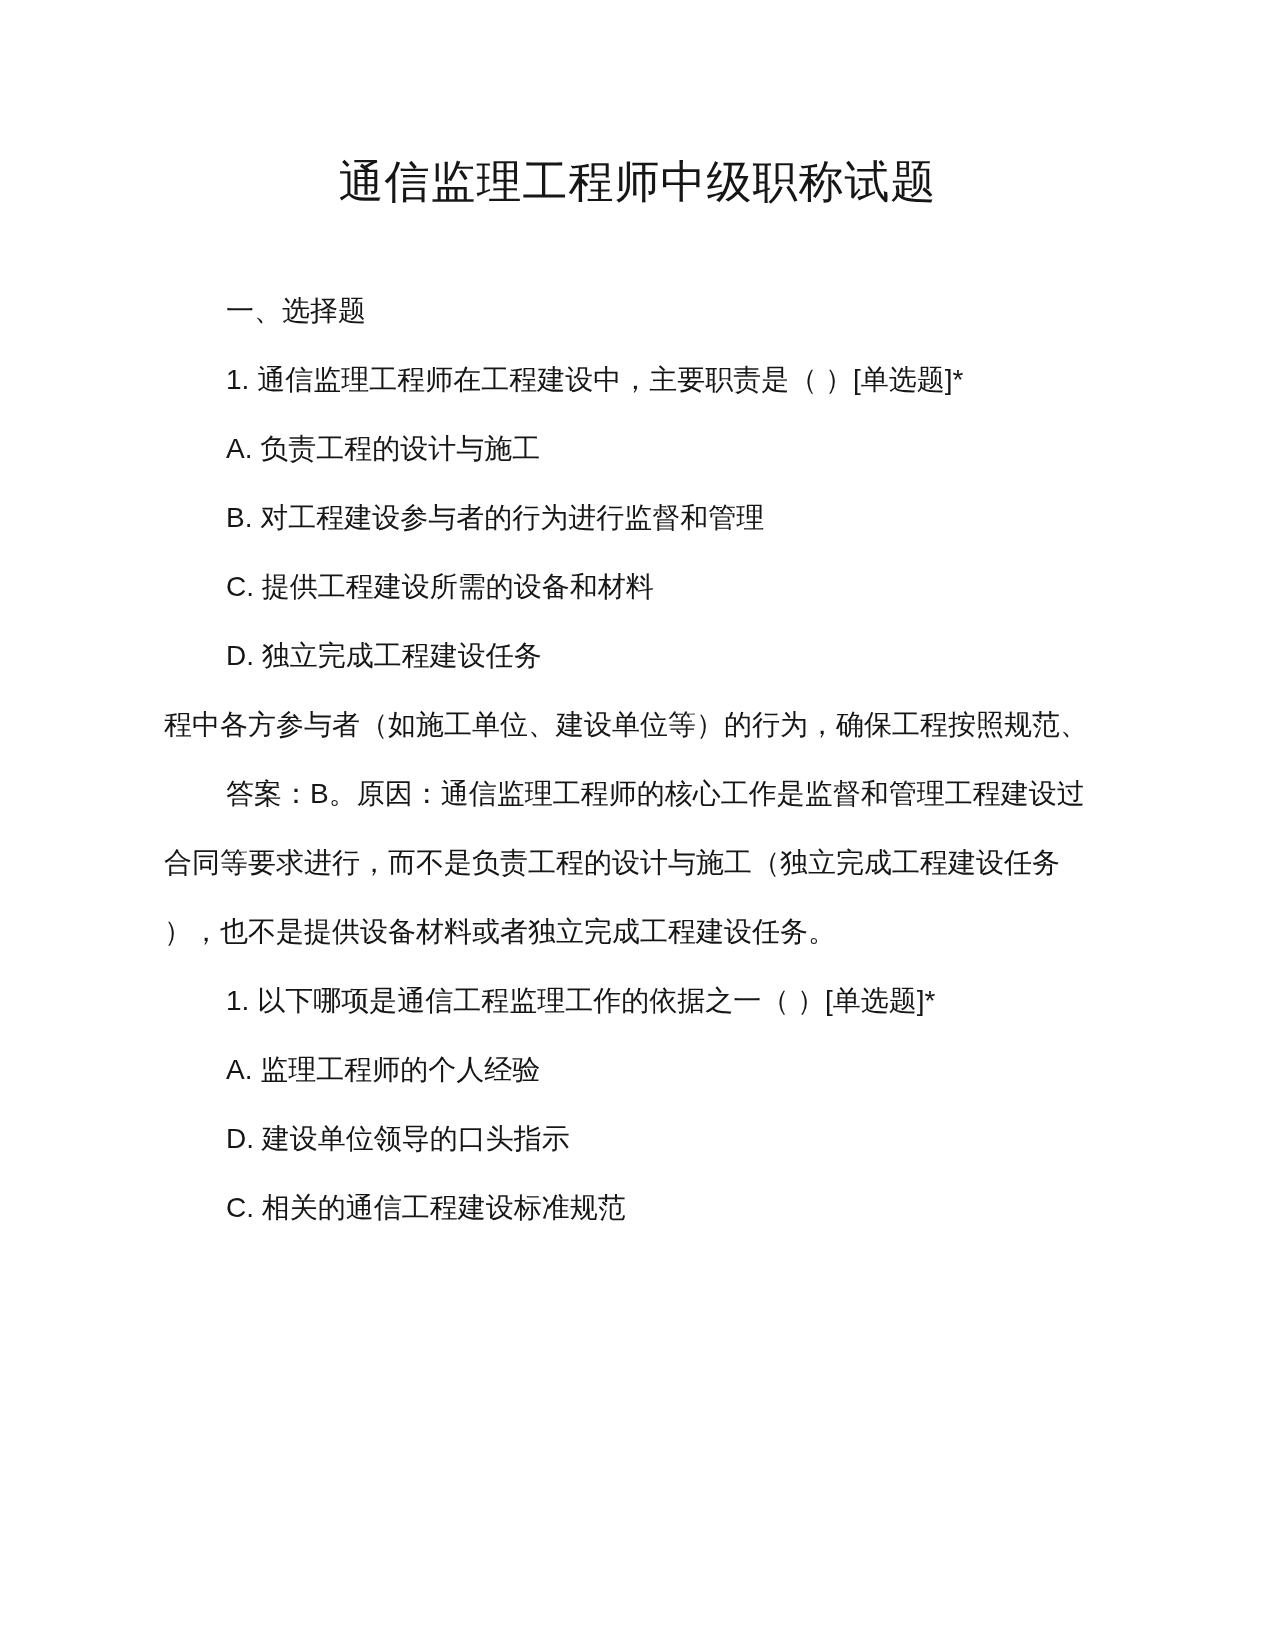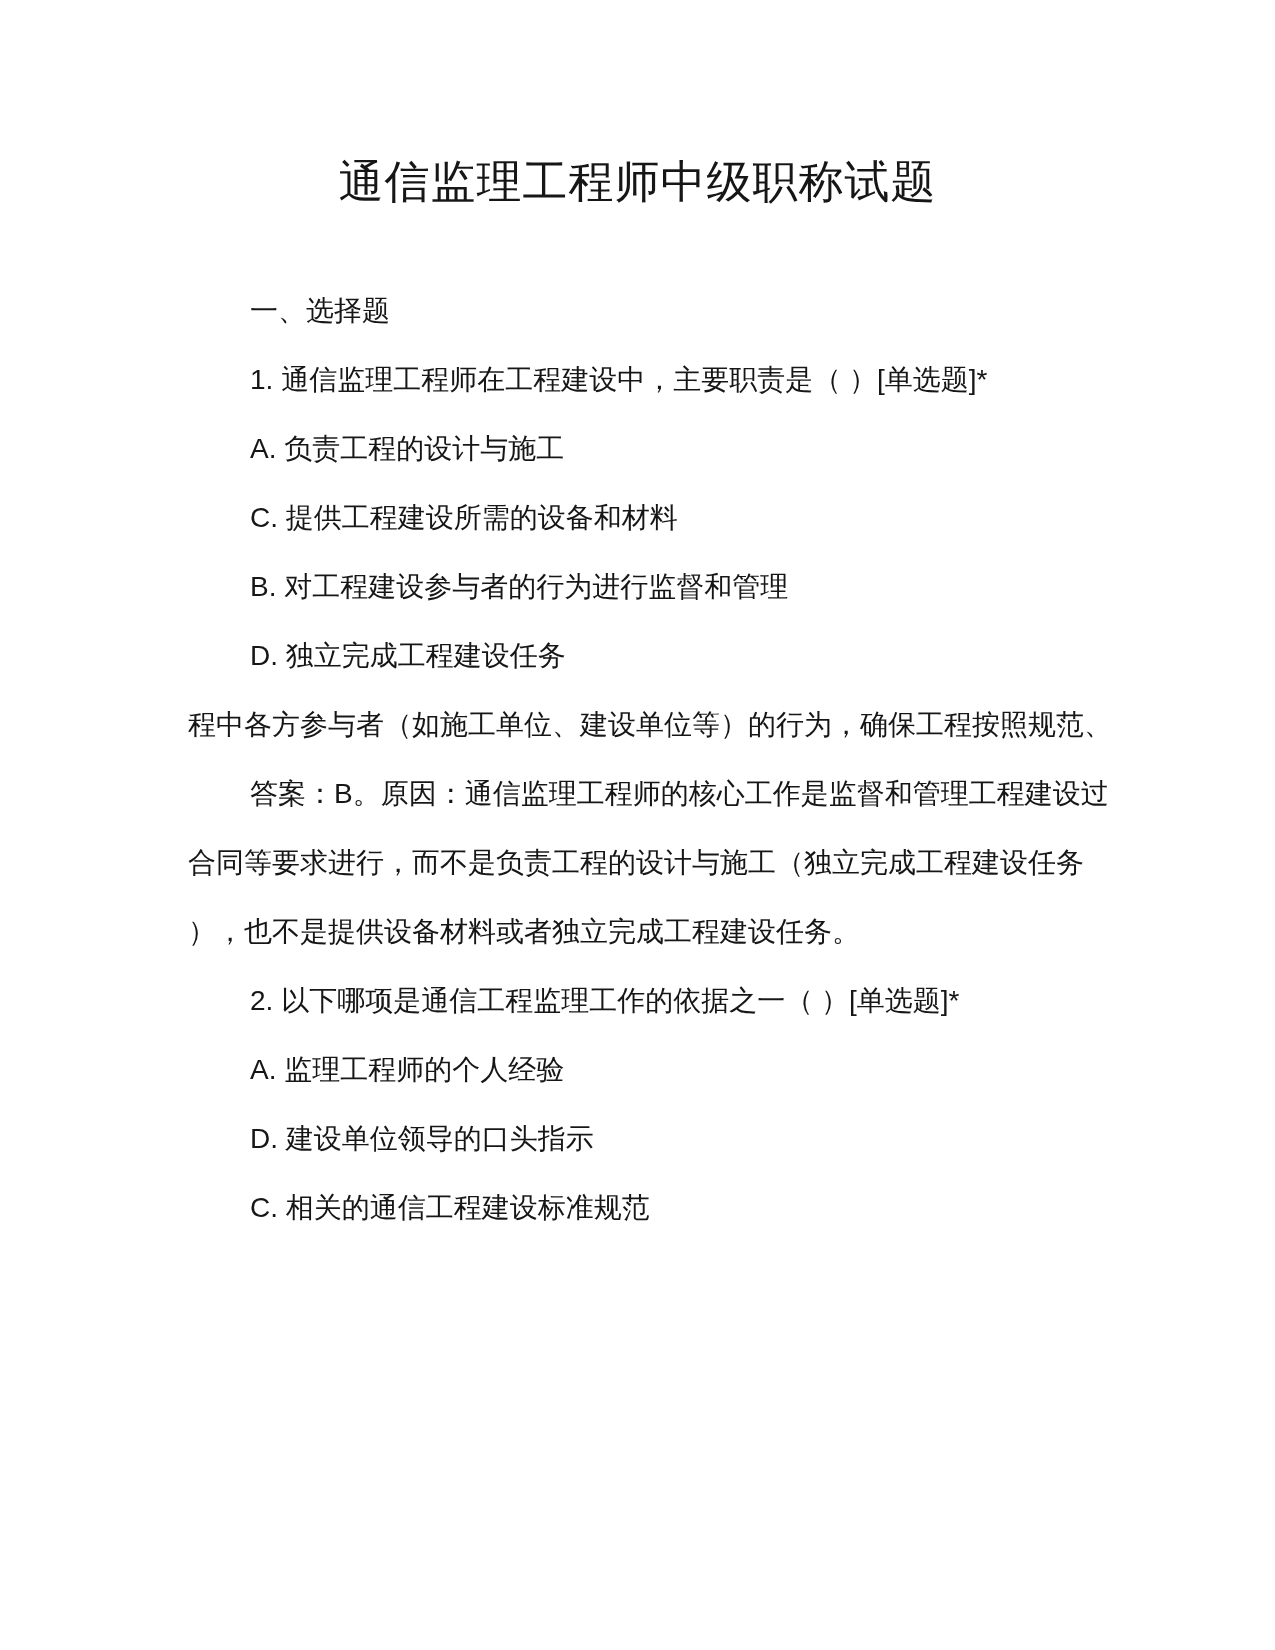--- a/index.html
+++ b/index.html
@@ -23,21 +23,21 @@
     width: 100%;
     margin: 0;
     text-align: center;
     font-size: 45px;
     font-weight: 500;
     letter-spacing: 1px;
     color: #161616;
   }
   .content {
     position: absolute;
-    left: 188px;
+    left: 164px;
     top: 276px;
     width: 916px;
     font-size: 28px;
     line-height: 69px;
     font-weight: 400;
     color: #161616;
   }
   .line {
     white-space: nowrap;
   }
@@ -49,27 +49,27 @@
 <body>
 
 <div class="page">
   <h1 class="title">通信监理工程师中级职称试题</h1>
 
   <div class="content">
     <div class="line indent">一、选择题</div>
 
     <div class="line indent">1. 通信监理工程师在工程建设中，主要职责是（ ）[单选题]*</div>
     <div class="line indent">A. 负责工程的设计与施工</div>
+    <div class="line indent">B. 对工程建设参与者的行为进行监督和管理</div>
     <div class="line indent">C. 提供工程建设所需的设备和材料</div>
-    <div class="line indent">B. 对工程建设参与者的行为进行监督和管理</div>
     <div class="line indent">D. 独立完成工程建设任务</div>
 
     <div class="line">程中各方参与者（如施工单位、建设单位等）的行为，确保工程按照规范、</div>
     <div class="line indent">答案：B。原因：通信监理工程师的核心工作是监督和管理工程建设过</div>
     <div class="line">合同等要求进行，而不是负责工程的设计与施工（独立完成工程建设任务</div>
     <div class="line">），也不是提供设备材料或者独立完成工程建设任务。</div>
 
-    <div class="line indent">2. 以下哪项是通信工程监理工作的依据之一（ ）[单选题]*</div>
+    <div class="line indent">1. 以下哪项是通信工程监理工作的依据之一（ ）[单选题]*</div>
     <div class="line indent">A. 监理工程师的个人经验</div>
     <div class="line indent">D. 建设单位领导的口头指示</div>
     <div class="line indent">C. 相关的通信工程建设标准规范</div>
   </div>
 </div>
 
 </body></html>

